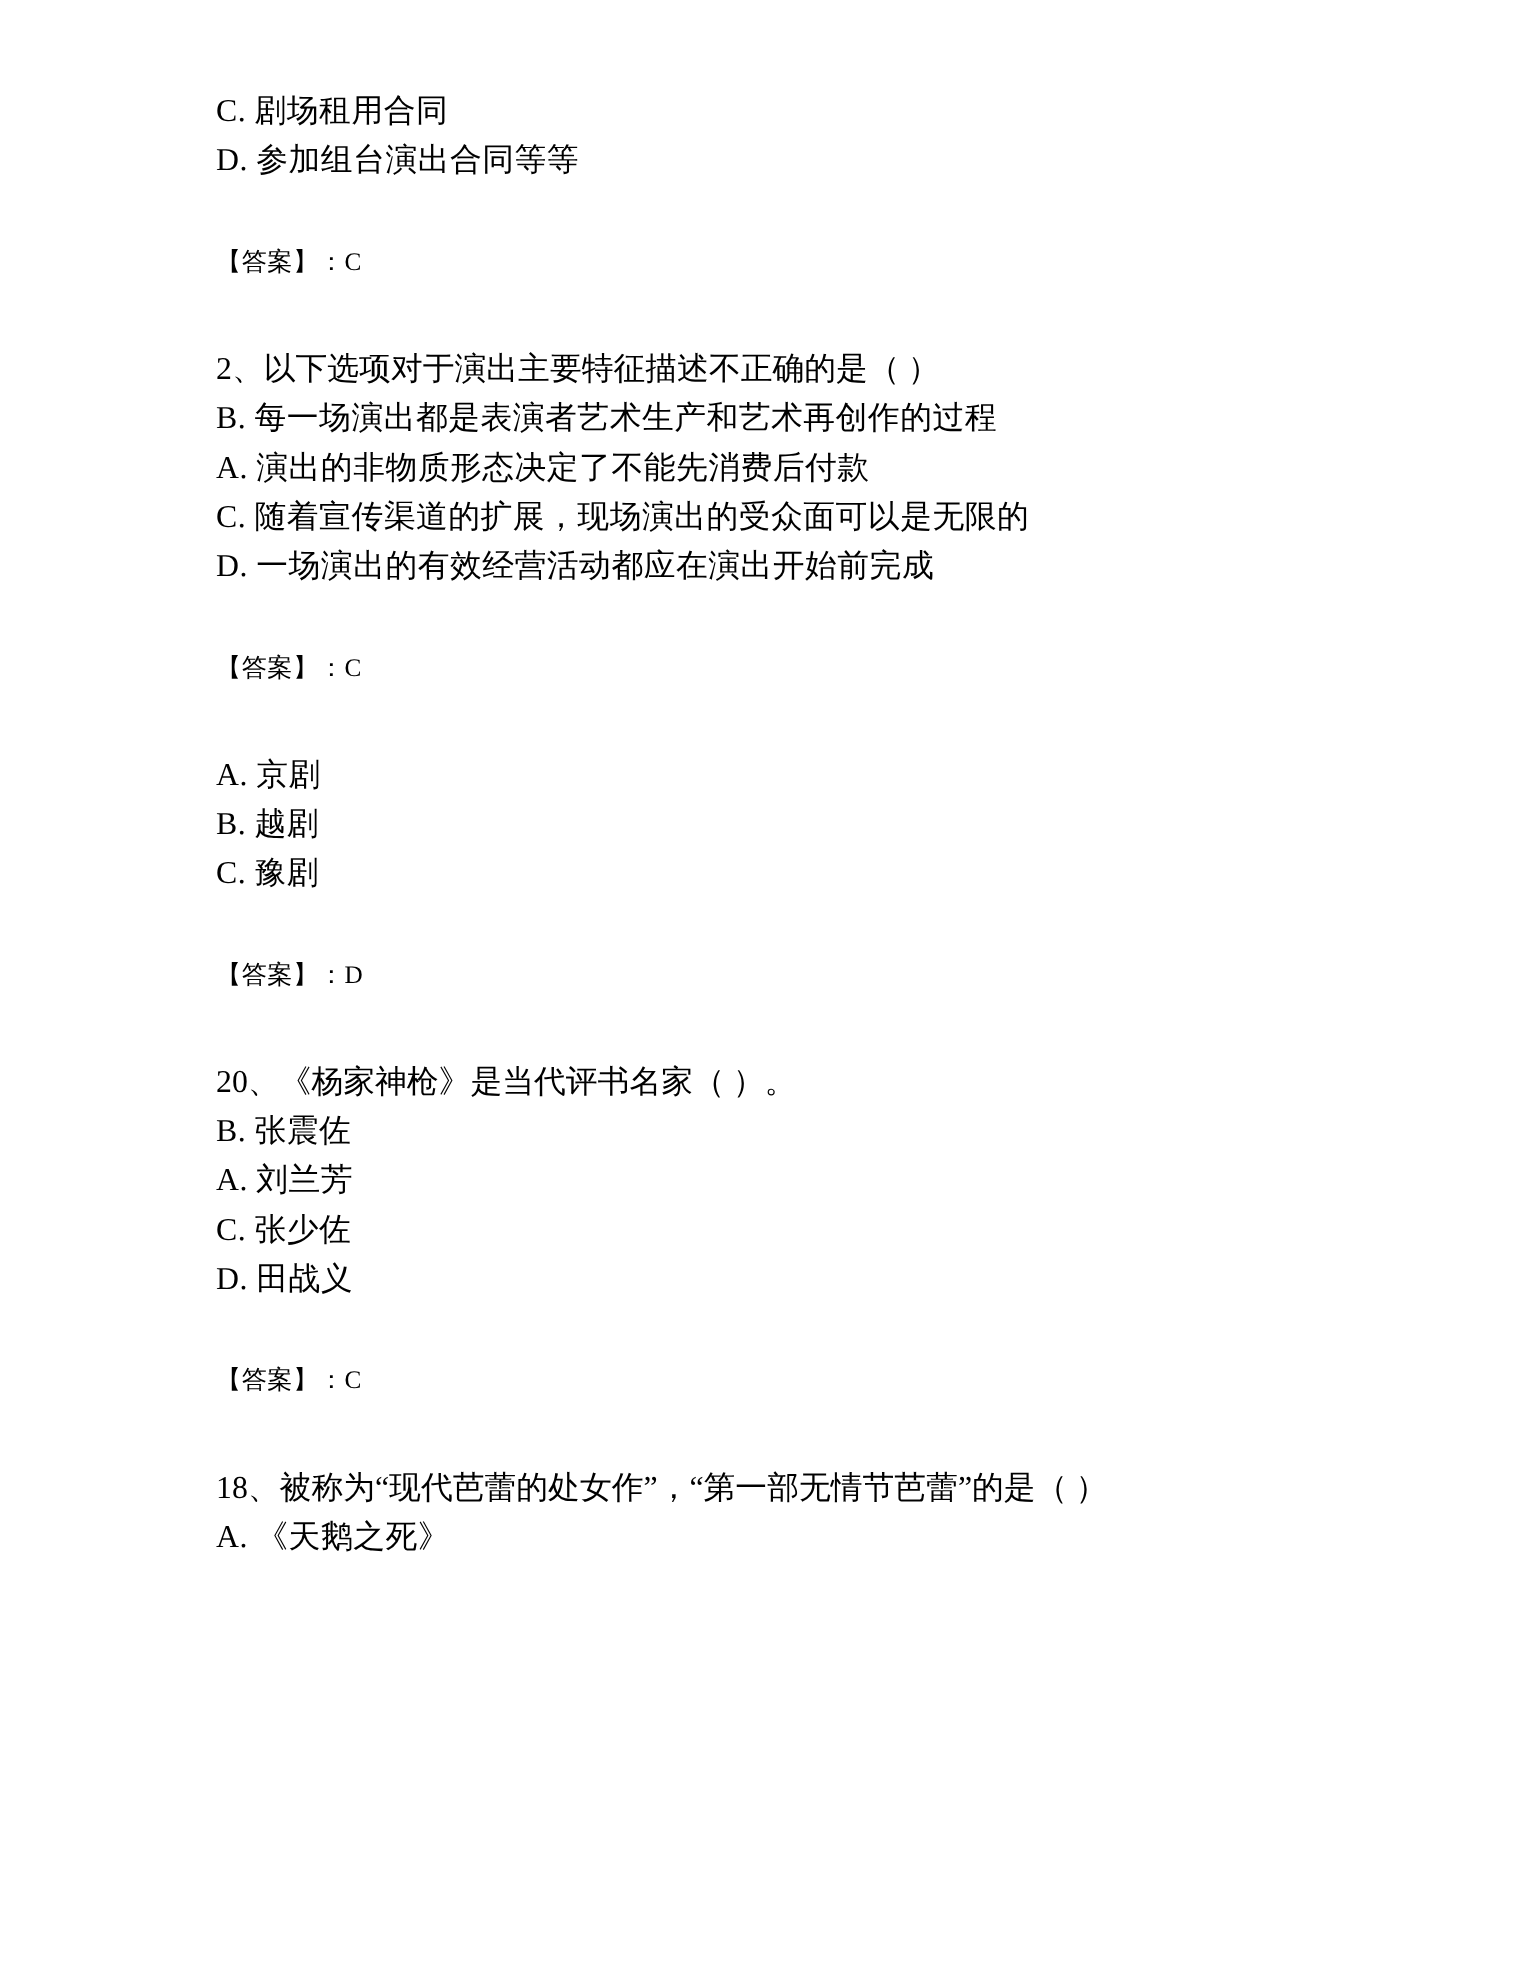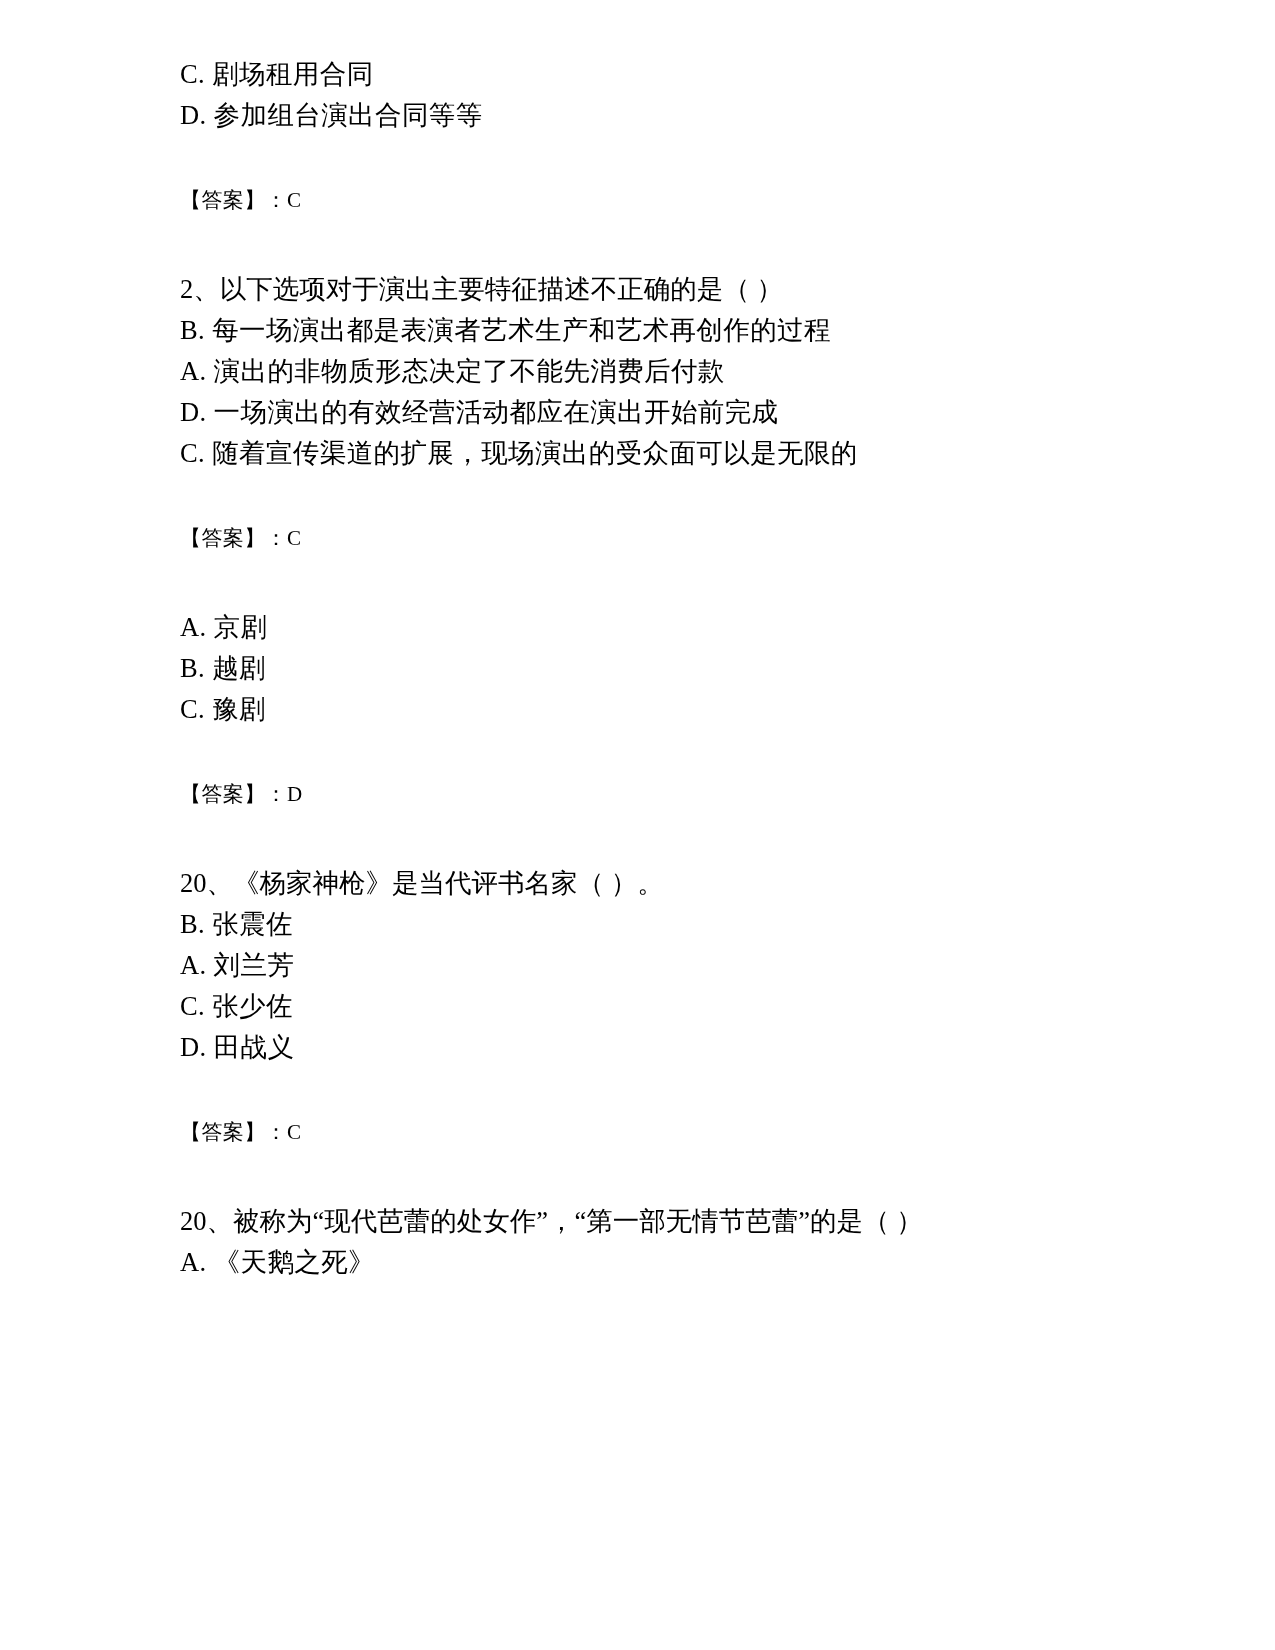--- a/index.html
+++ b/index.html
@@ -12,21 +12,21 @@
     height: 1650px;
     font-family: "Liberation Serif", "DejaVu Serif", serif;
     color: #000000;
     -webkit-font-smoothing: antialiased;
   }
   .page {
     position: relative;
     width: 1275px;
     height: 1650px;
     box-sizing: border-box;
-    padding: 54px 180px 0 180px;
+    padding: 72px 180px 0 180px;
   }
   .doc {
     width: 920px;
   }
   .option {
     font-size: 26.5px;
     line-height: 41px;
     letter-spacing: 0.4px;
   }
   .answer {
@@ -55,22 +55,22 @@
     <div class="gap-md"></div>
 
     <div class="answer">【答案】：C</div>
 
     <div class="gap-lg"></div>
 
     <div class="block">
       <div class="qtext">2、以下选项对于演出主要特征描述不正确的是（    ）</div>
       <div class="option">B. 每一场演出都是表演者艺术生产和艺术再创作的过程</div>
       <div class="option">A. 演出的非物质形态决定了不能先消费后付款</div>
+      <div class="option">C. 随着宣传渠道的扩展，现场演出的受众面可以是无限的</div>
       <div class="option">D. 一场演出的有效经营活动都应在演出开始前完成</div>
-      <div class="option">C. 随着宣传渠道的扩展，现场演出的受众面可以是无限的</div>
     </div>
 
     <div class="gap-md"></div>
 
     <div class="answer">【答案】：C</div>
 
     <div class="gap-lg"></div>
 
     <div class="block">
       <div class="option">A. 京剧</div>
@@ -92,18 +92,18 @@
       <div class="option">D. 田战义</div>
     </div>
 
     <div class="gap-md"></div>
 
     <div class="answer">【答案】：C</div>
 
     <div class="gap-lg"></div>
 
     <div class="block">
-      <div class="qtext">20、被称为“现代芭蕾的处女作”，“第一部无情节芭蕾”的是（    ）</div>
+      <div class="qtext">18、被称为“现代芭蕾的处女作”，“第一部无情节芭蕾”的是（    ）</div>
       <div class="option">A. 《天鹅之死》</div>
     </div>
 
   </div>
 </div>
 
 </body></html>

